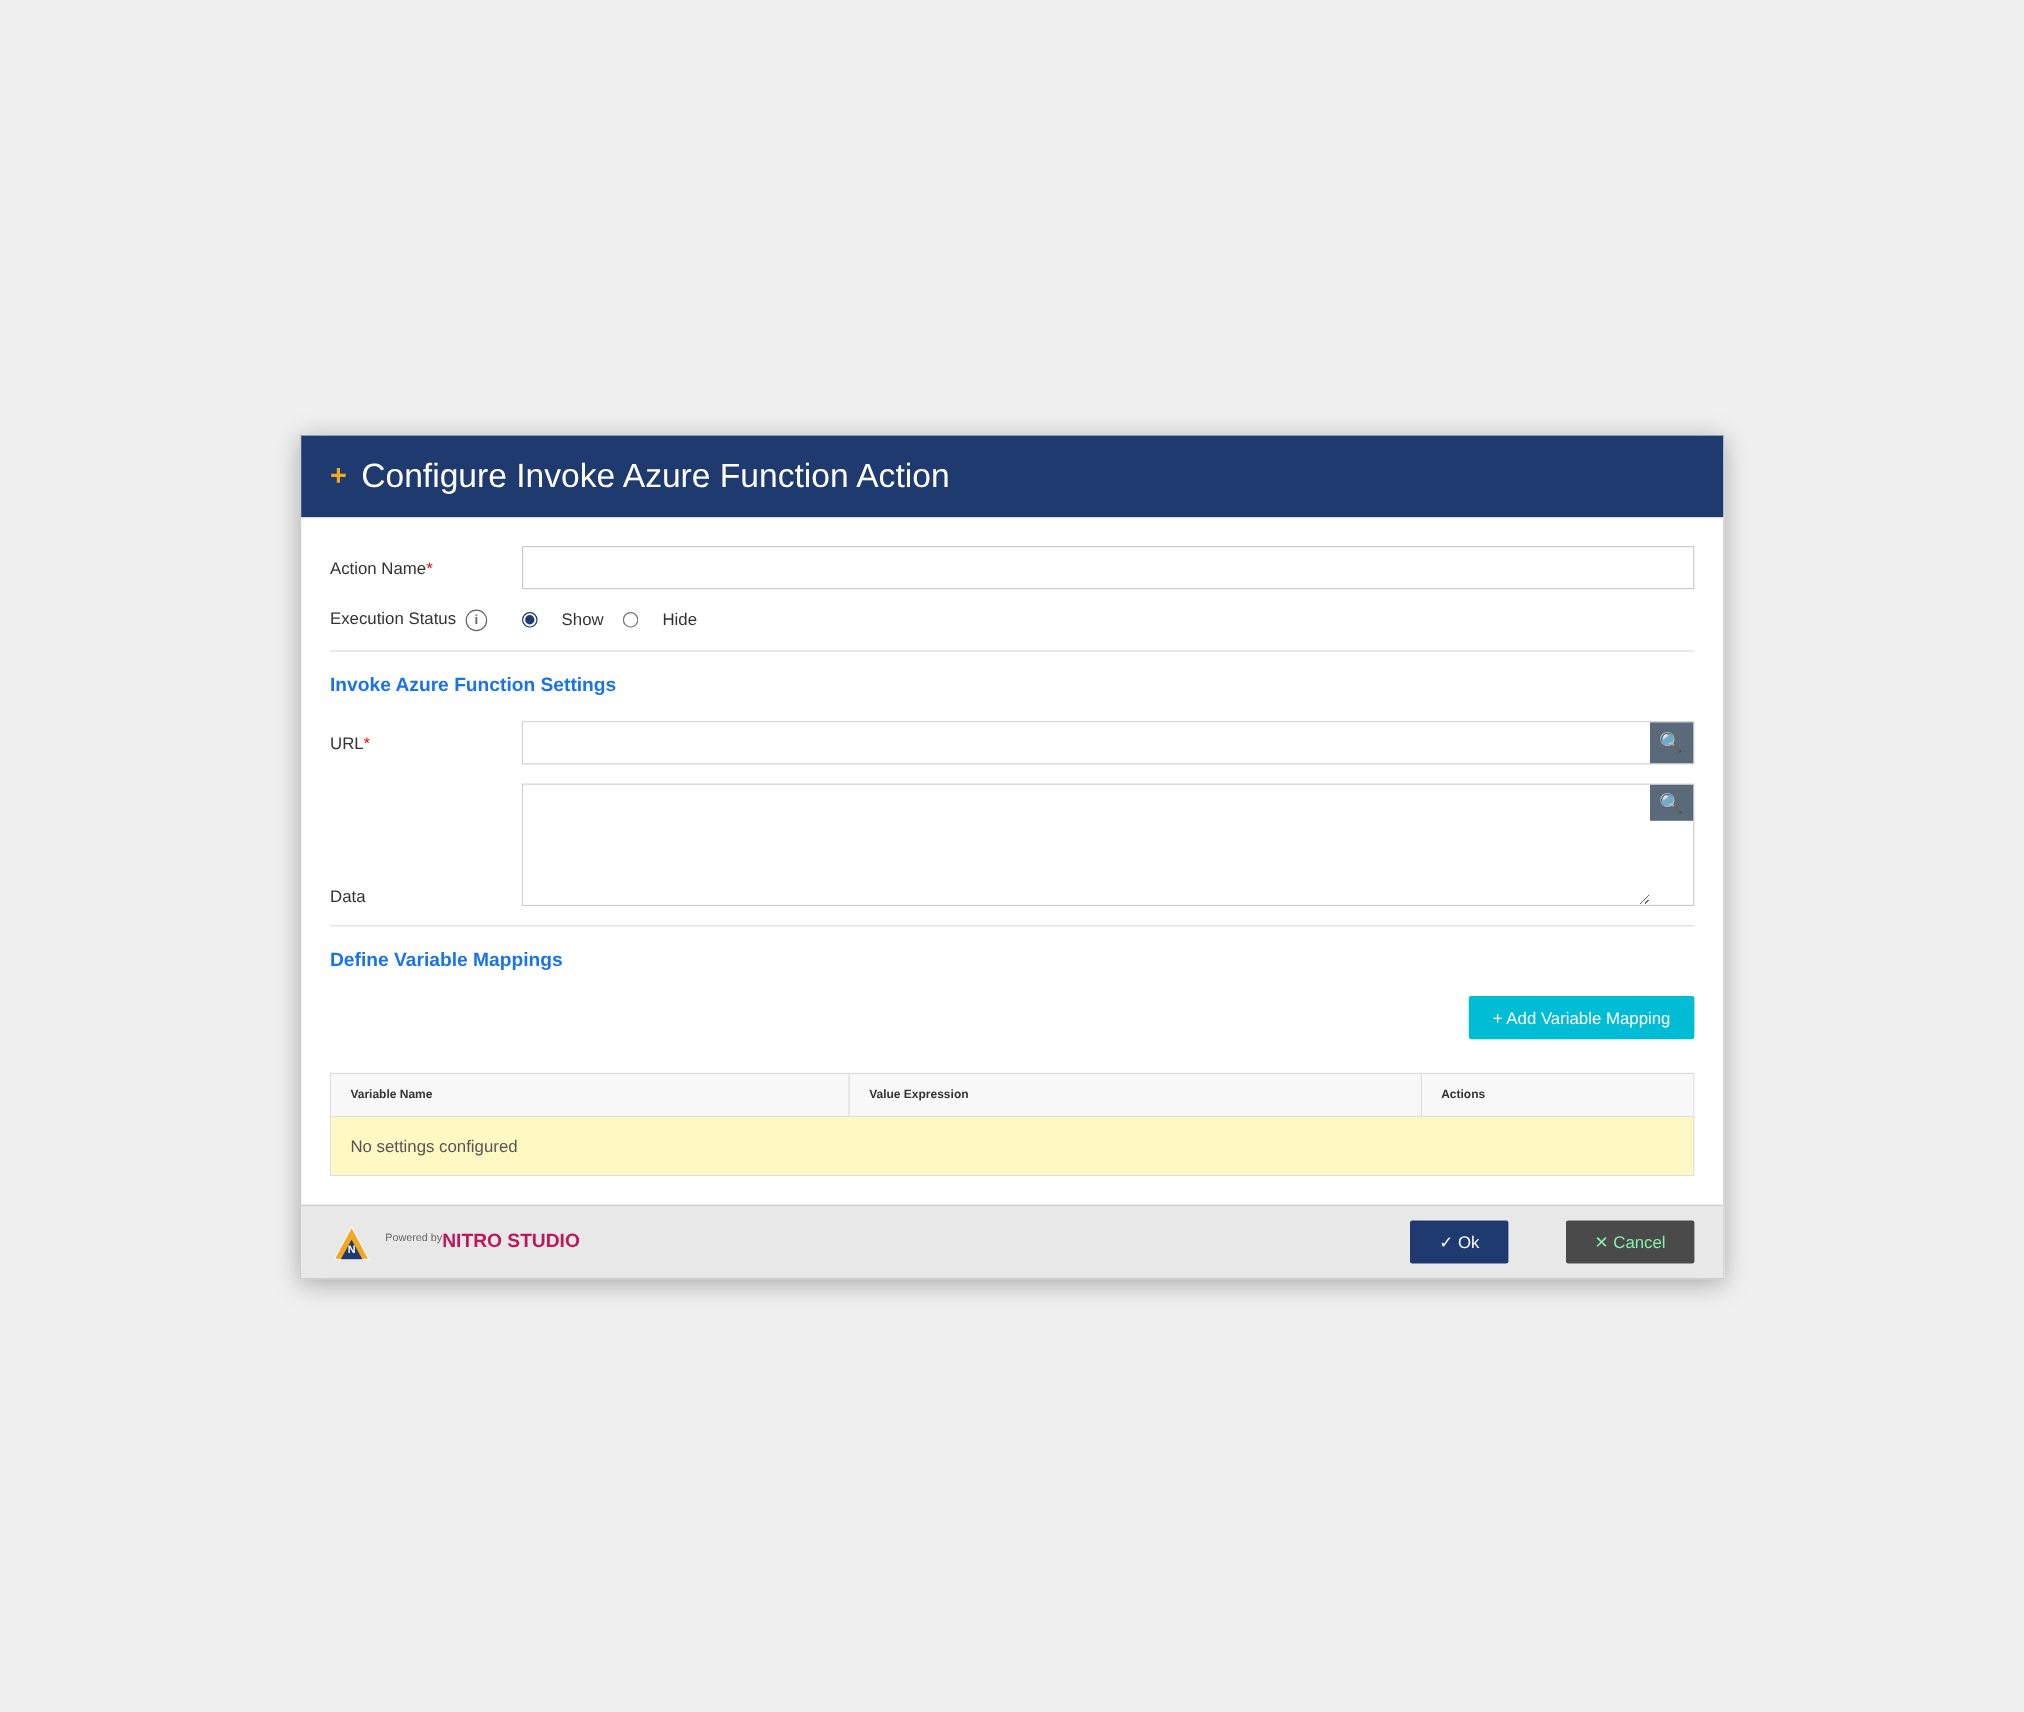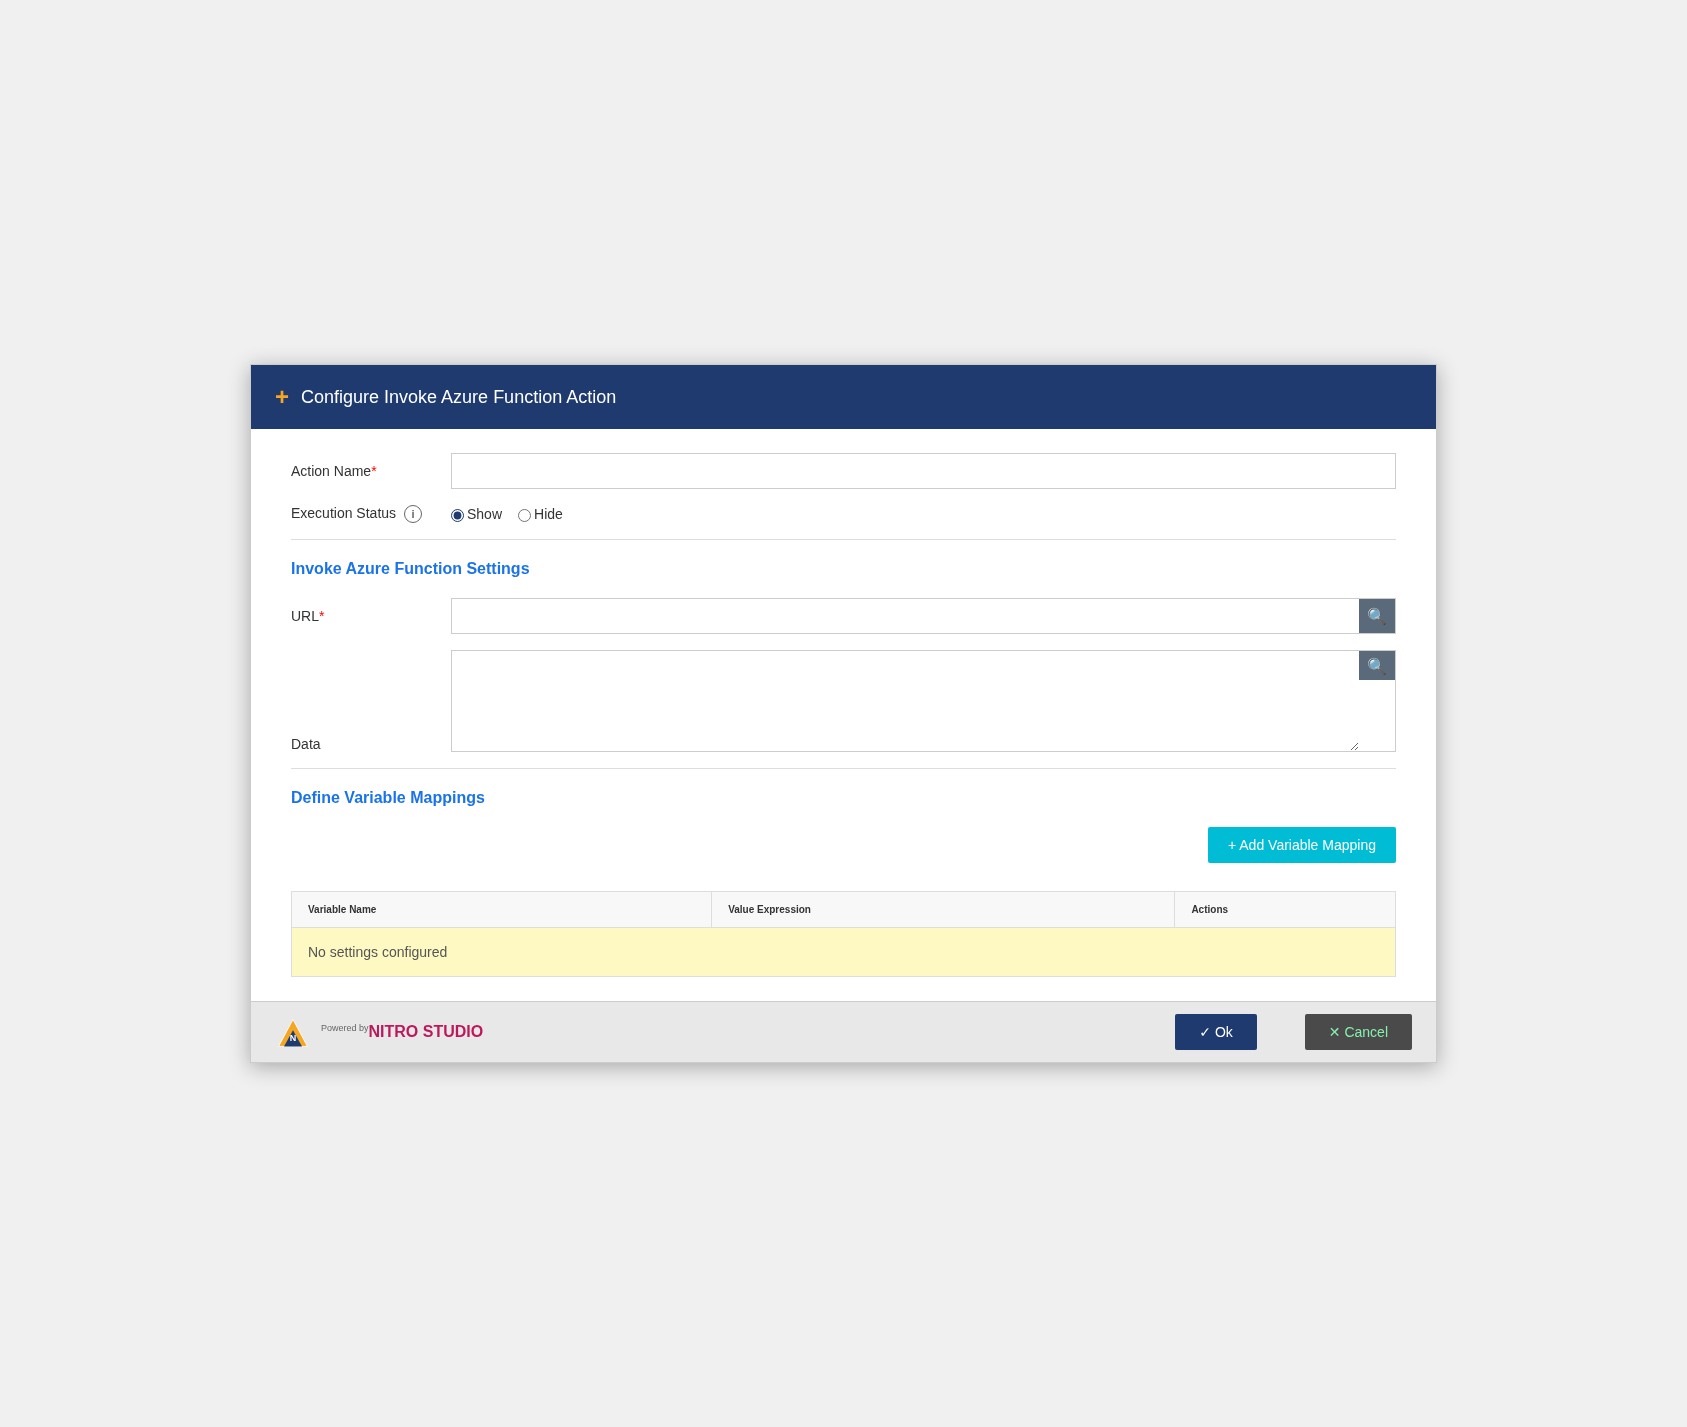--- a/index.html
+++ b/index.html
@@ -27,25 +27,25 @@
       display: flex;
       align-items: center;
       gap: 12px;
     }
     .header-plus {
       color: #f5a623;
       font-size: 24px;
       font-weight: bold;
     }
     .header-title {
-      font-size: 18px;
+      font-size: 28px;
       font-weight: 400;
     }
     .dialog-body {
-      padding: 24px 40px;
+      padding: 24px 24px;
       flex: 1;
       overflow-y: auto;
     }
     .form-row {
       display: flex;
       align-items: center;
       margin-bottom: 16px;
     }
     .form-label {
       width: 160px;
@@ -64,22 +64,22 @@
       font-size: 14px;
       outline: none;
     }
     .radio-group {
       display: flex;
       align-items: center;
       gap: 16px;
     }
     .radio-option {
       display: flex;
-      align-items: flex-end;
-      gap: 3px;
+      align-items: center;
+      gap: 20px;
       font-size: 14px;
       color: #333;
       cursor: pointer;
     }
     .radio-option input[type="radio"] {
       accent-color: #1e3a6e;
     }
     .info-icon {
       display: inline-flex;
       align-items: center;

